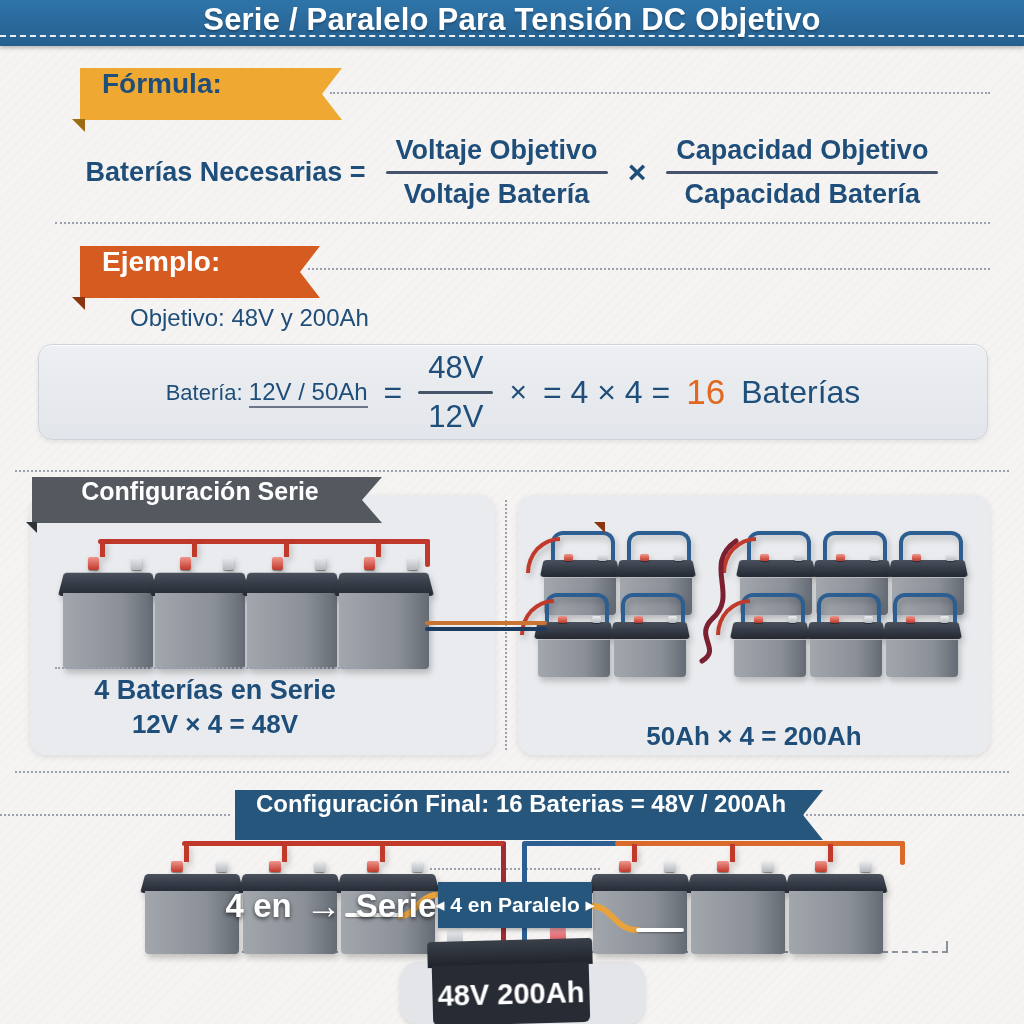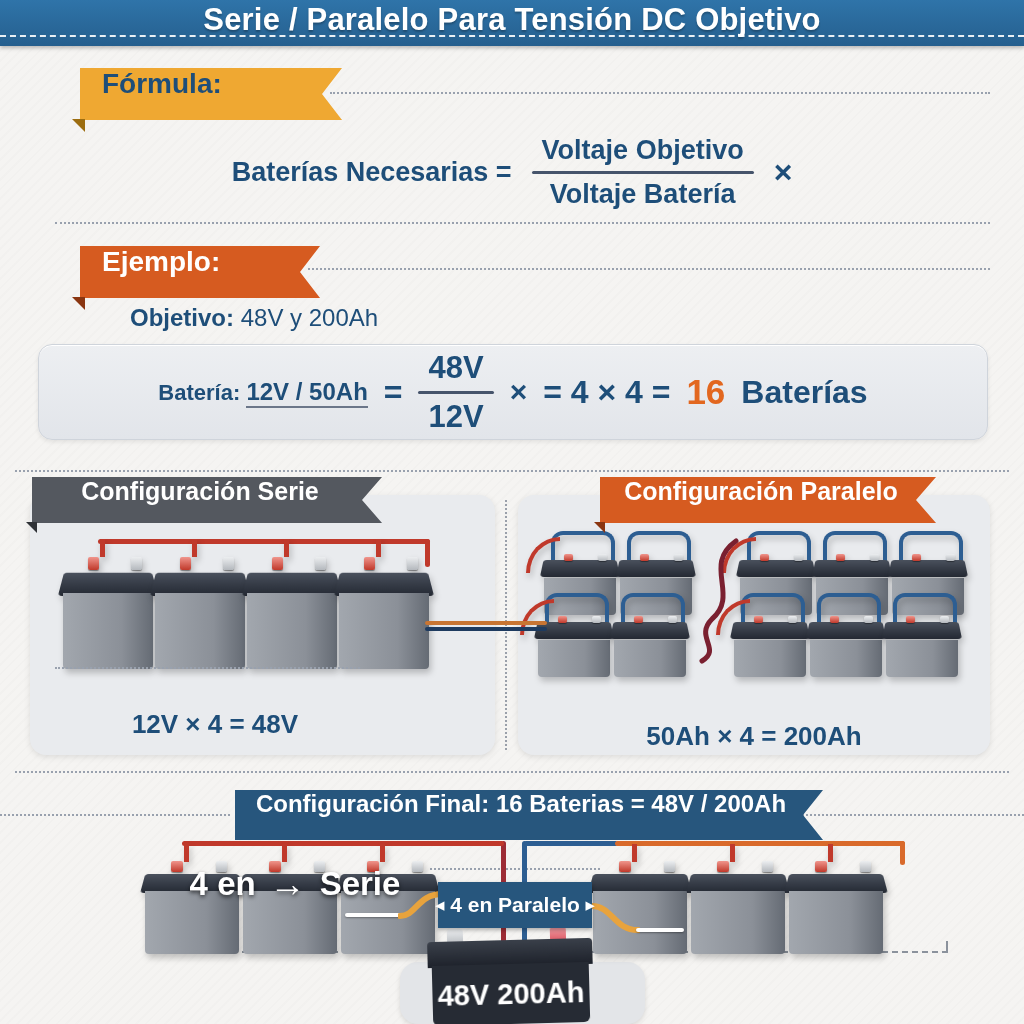--- a/index.html
+++ b/index.html
@@ -3,21 +3,21 @@
 <meta charset="utf-8">
 <style>
   html,body{margin:0;padding:0;}
   body{font-family:"Liberation Sans",sans-serif;}
   #stage{position:relative;width:1024px;height:1024px;overflow:hidden;
     background:#f5f4f2;
     background-image:repeating-linear-gradient(135deg, rgba(0,0,0,.012) 0 2px, transparent 2px 7px);}
   .abs{position:absolute;}
   .nowrap{white-space:nowrap;}
   .navy{color:#1e4e79;}
-  .bold{font-weight:bold;}
+  .bold{font-weight:normal;}
 
   
   #header{left:0;top:0;width:1024px;height:46px;background:linear-gradient(180deg,#2f74a9,#255f8e);
     box-shadow:0 2px 4px rgba(0,0,0,.25);}
   #header .title{position:absolute;left:0;right:0;top:0;height:40px;line-height:40px;text-align:center;
     color:#fff;font-weight:bold;font-size:31px;letter-spacing:.2px;text-shadow:0 2px 2px rgba(0,0,0,.25);}
   #header .underline{position:absolute;left:0;right:0;bottom:9px;border-top:2px dashed rgba(255,255,255,.9);}
 
   
   .dotline{border-top:3px dotted #99a1ae;}
@@ -115,20 +115,25 @@
   <div class="abs dotline thin" style="left:330px;top:92px;width:660px;"></div>
 
   <div class="abs formula-row" style="left:60px;top:126px;width:904px;height:92px;font-size:27px;">
     <span class="nowrap">Baterías Necesarias =</span>
     <span class="frac">
       <span class="num nowrap">Voltaje Objetivo</span>
       <span class="bar"></span>
       <span class="den nowrap">Voltaje Batería</span>
     </span>
     <span style="font-size:32px;">×</span>
+    <span class="frac">
+      <span class="num nowrap">Capacidad Objetivo</span>
+      <span class="bar"></span>
+      <span class="den nowrap">Capacidad Batería</span>
+    </span>
   </div>
 
   <div class="abs dotline thin" style="left:55px;top:222px;width:935px;"></div>
 
   <div class="abs ribbon" style="left:80px;top:246px;width:218px;height:52px;background:#d65b20;font-size:28px;padding-left:22px;">
     <span>Ejemplo:</span>
   </div>
   <div class="abs fold" style="left:72px;top:297px;border-top:13px solid #8a3510;border-left:13px solid transparent;"></div>
   <div class="abs dotline thin" style="left:308px;top:268px;width:682px;"></div>
 
@@ -184,20 +189,21 @@
         </div>
         <div class="battery lg">
           <div class="bat-drop"></div>
           <div class="bat-lid"></div>
           <div class="bat-body"></div>
           <div class="bat-term neg"></div>
           <div class="bat-term pos"></div>
         </div>
       </div>
     <div class="abs dotline thin" style="left:25px;top:172px;width:305px;"></div>
+    <div class="caption nowrap" style="left:5px;top:180px;width:360px;font-size:27px;">4 Baterías en Serie</div>
     <div class="caption nowrap" style="left:5px;top:214px;width:360px;font-size:26px;">12V × 4 = 48V</div>
   </div>
   <div class="abs ribbon" style="left:32px;top:477px;width:336px;height:46px;background:#54585f;font-size:25px;justify-content:center;padding-right:14px;">
     <span class="nowrap">Configuración Serie</span>
   </div>
   <div class="abs fold" style="left:26px;top:522px;border-top:11px solid #2f3237;border-left:11px solid transparent;"></div>
 
   <div class="abs wire" style="left:425px;top:621px;width:122px;height:4px;background:#c87533;z-index:3;"></div>
   <div class="abs wire" style="left:425px;top:627px;width:122px;height:4px;background:#1d3a5f;z-index:3;"></div>
 
@@ -288,23 +294,20 @@
             <div class="bat-term neg"></div>
             <div class="bat-term pos"></div>
           </div>
         </div>
       </div>
     <svg class="abs" style="left:178px;top:42px;z-index:4;" width="44" height="132" viewBox="0 0 44 132">
       <path d="M40 4 C 6 28, 44 58, 16 82 C -2 100, 26 112, 6 124" stroke="#7a2030" stroke-width="5" fill="none" stroke-linecap="round"></path>
     </svg>
     <div class="caption nowrap" style="left:0;top:226px;width:472px;font-size:26px;">50Ah × 4 = 200Ah</div>
   </div>
-  <div class="abs ribbon" style="left:600px;top:477px;width:322px;height:46px;background:#d65b20;font-size:25px;justify-content:center;padding-right:14px;">
-    <span class="nowrap">Configuración Paralelo</span>
-  </div>
   <div class="abs fold" style="left:594px;top:522px;border-top:11px solid #8a3510;border-left:11px solid transparent;"></div>
 
   <div class="abs dotline thin" style="left:15px;top:771px;width:994px;"></div>
 
   <div class="abs dotline thin" style="left:0;top:814px;width:230px;"></div>
   <div class="abs dotline thin" style="left:802px;top:814px;width:222px;"></div>
   <div class="abs ribbon" style="left:235px;top:790px;width:572px;height:50px;background:#27567d;font-size:24px;justify-content:center;padding-right:16px;">
     <span class="nowrap">Configuración Final: 16 Baterias = 48V / 200Ah</span>
   </div>
 
@@ -358,21 +361,21 @@
       </div>
       <div class="battery md">
         <div class="bat-drop"></div>
         <div class="bat-lid"></div>
         <div class="bat-body"></div>
         <div class="bat-term neg"></div>
         <div class="bat-term pos"></div>
       </div>
     </div>
 
-  <div class="abs overlay-label" style="left:145px;top:863px;width:300px;">
+  <div class="abs overlay-label" style="left:145px;top:885px;width:300px;padding-left:36px;">
     <span>4 en</span>
     <span style="font-size:36px;">→</span>
     <span>Serie</span>
   </div>
   <div class="abs wire" style="left:345px;top:913px;width:56px;height:4px;background:#fff;z-index:5;box-shadow:0 1px 2px rgba(0,0,0,.35);"></div>
   <svg class="abs" style="left:398px;top:886px;z-index:5;" width="46" height="36" viewBox="0 0 46 36">
     <path d="M2 30 C 18 30, 20 8, 44 8" stroke="#e8a33d" stroke-width="6" fill="none" stroke-linecap="round"></path>
   </svg>
 
   <div id="final-badge" class="abs">

